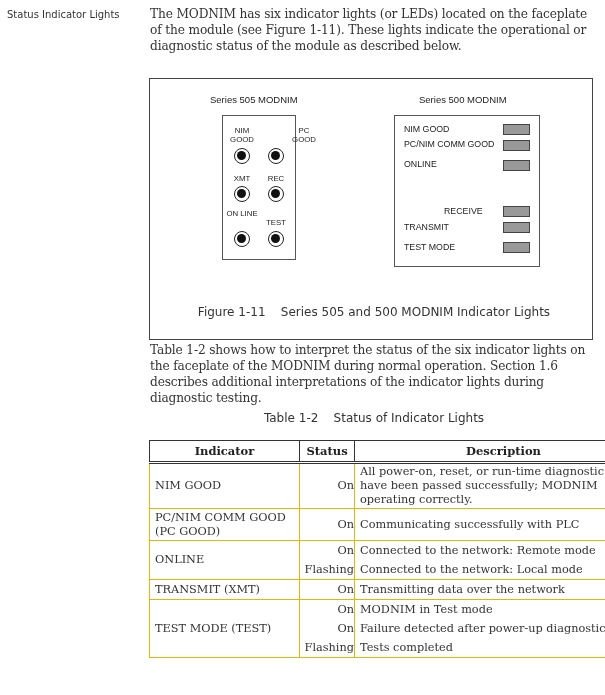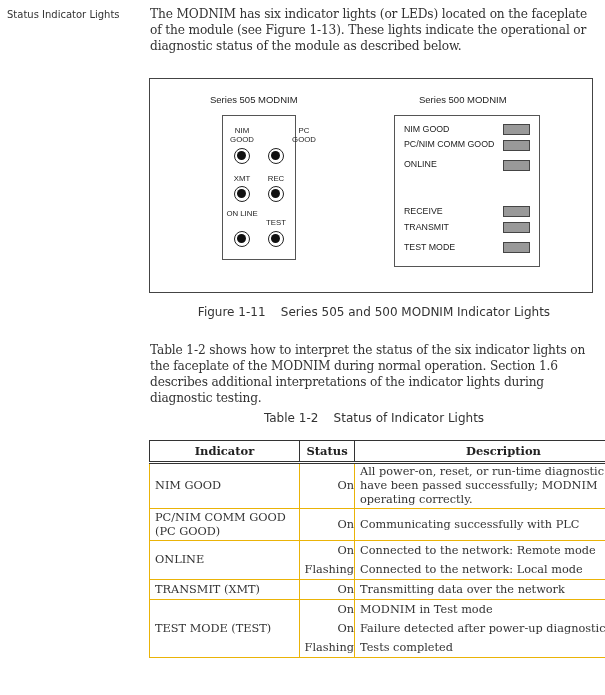--- a/index.html
+++ b/index.html
@@ -1,19 +1,19 @@
 <!DOCTYPE html>
 <html><head>
 <meta charset="utf-8">
 <style>
   html, body { margin:0; padding:0; background:#fff; }
   body { width:605px; height:695px; position:relative; overflow:hidden; color:#333; }
   .side-head { position:absolute; left:7px; top:7px; width:130px; font-family:"DejaVu Sans", sans-serif; font-size:10px; line-height:16px; color:#333; }
   .intro { position:absolute; left:150px; top:6px; width:450px; font-family:"DejaVu Serif", serif; font-size:12.2px; line-height:16px; color:#333; letter-spacing:-0.15px; }
-  .figure { position:absolute; left:149px; top:78px; width:444px; height:215px; border:1px solid #444; box-sizing:border-box; }
+  .figure { position:absolute; left:149px; top:78px; width:444px; height:262px; border:1px solid #444; box-sizing:border-box; }
   .fig-title { position:absolute; font-family:"Liberation Sans", sans-serif; font-size:9.5px; color:#222; white-space:nowrap; }
   .panel505 { position:absolute; left:72px; top:36px; width:74px; height:145px; border:1px solid #555; box-sizing:border-box; }
   .led-label { position:absolute; font-family:"Liberation Sans", sans-serif; font-size:7.8px; line-height:8.5px; text-align:center; color:#222; width:36px; }
   .led-round { position:absolute; width:16px; height:16px; border-radius:50%; border:1.5px solid #222; box-sizing:border-box; background:#fff; }
   .led-round::after { content:""; position:absolute; left:2px; top:2px; width:9px; height:9px; border-radius:50%; background:#111; }
   .panel500 { position:absolute; left:244px; top:36px; width:146px; height:152px; border:1px solid #555; box-sizing:border-box; }
   .row500-label { position:absolute; left:9px; font-family:"Liberation Sans", sans-serif; font-size:8.8px; color:#222; white-space:nowrap; }
   .led-rect { position:absolute; left:108px; width:27px; height:11px; background:#999; border:1.5px solid #444; box-sizing:border-box; }
   .caption { position:absolute; left:150px; width:448px; text-align:center; font-family:"DejaVu Sans", sans-serif; font-size:12px; color:#333; }
   .para2 { position:absolute; left:150px; top:342px; width:448px; font-family:"DejaVu Serif", serif; font-size:12.2px; line-height:16px; color:#333; letter-spacing:-0.15px; }
@@ -21,21 +21,21 @@
   table.status th { font-weight:bold; font-size:11.5px; color:#222; border:1px solid #333; border-bottom:3px double #333; height:20px; padding:0 4px; }
   table.status td { border:1px solid #eab308; padding:0 5px; vertical-align:middle; line-height:14px; }
   table.status td.st { text-align:right; padding:0; }
   .stline { height:19px; line-height:19px; }
   .dline { height:19px; line-height:19px; white-space:nowrap; }
 </style>
 </head>
 <body>
 
 <div class="side-head">Status Indicator Lights</div>
-<div class="intro">The MODNIM has six indicator lights (or LEDs) located on the faceplate of the module (see Figure 1-13). These lights indicate the operational or diagnostic status of the module as described below.</div>
+<div class="intro">The MODNIM has six indicator lights (or LEDs) located on the faceplate of the module (see Figure 1-11). These lights indicate the operational or diagnostic status of the module as described below.</div>
 
 <div class="figure">
   <div class="fig-title" style="left:60px; top:15px;">Series 505 MODNIM</div>
   <div class="panel505">
     <div class="led-label" style="left:1px; top:11px;">NIM GOOD</div>
     <div class="led-label" style="left:35px; top:11px;margin-left:28px;">PC GOOD</div>
     <div class="led-round" style="left:11px; top:32px;"></div>
     <div class="led-round" style="left:45px; top:32px;"></div>
     <div class="led-label" style="left:1px; top:59px;">XMT</div>
     <div class="led-label" style="left:35px; top:59px;">REC</div>
@@ -48,21 +48,21 @@
   </div>
 
   <div class="fig-title" style="left:269px; top:15px;">Series 500 MODNIM</div>
   <div class="panel500">
     <div class="row500-label" style="top:8px;">NIM GOOD</div>
     <div class="led-rect" style="top:8px;"></div>
     <div class="row500-label" style="top:23px;">PC/NIM COMM GOOD</div>
     <div class="led-rect" style="top:24px;"></div>
     <div class="row500-label" style="top:43px;">ONLINE</div>
     <div class="led-rect" style="top:44px;"></div>
-    <div class="row500-label" style="top:90px;">RECEIVE</div>
+    <div class="row500-label" style="top:90px;margin-left:40px;">RECEIVE</div>
     <div class="led-rect" style="top:90px;"></div>
     <div class="row500-label" style="top:106px;">TRANSMIT</div>
     <div class="led-rect" style="top:106px;"></div>
     <div class="row500-label" style="top:126px;">TEST MODE</div>
     <div class="led-rect" style="top:126px;"></div>
   </div>
 </div>
 
 <div class="caption" style="top:305px; white-space:pre;">Figure 1-11    Series 505 and 500 MODNIM Indicator Lights</div>
 

